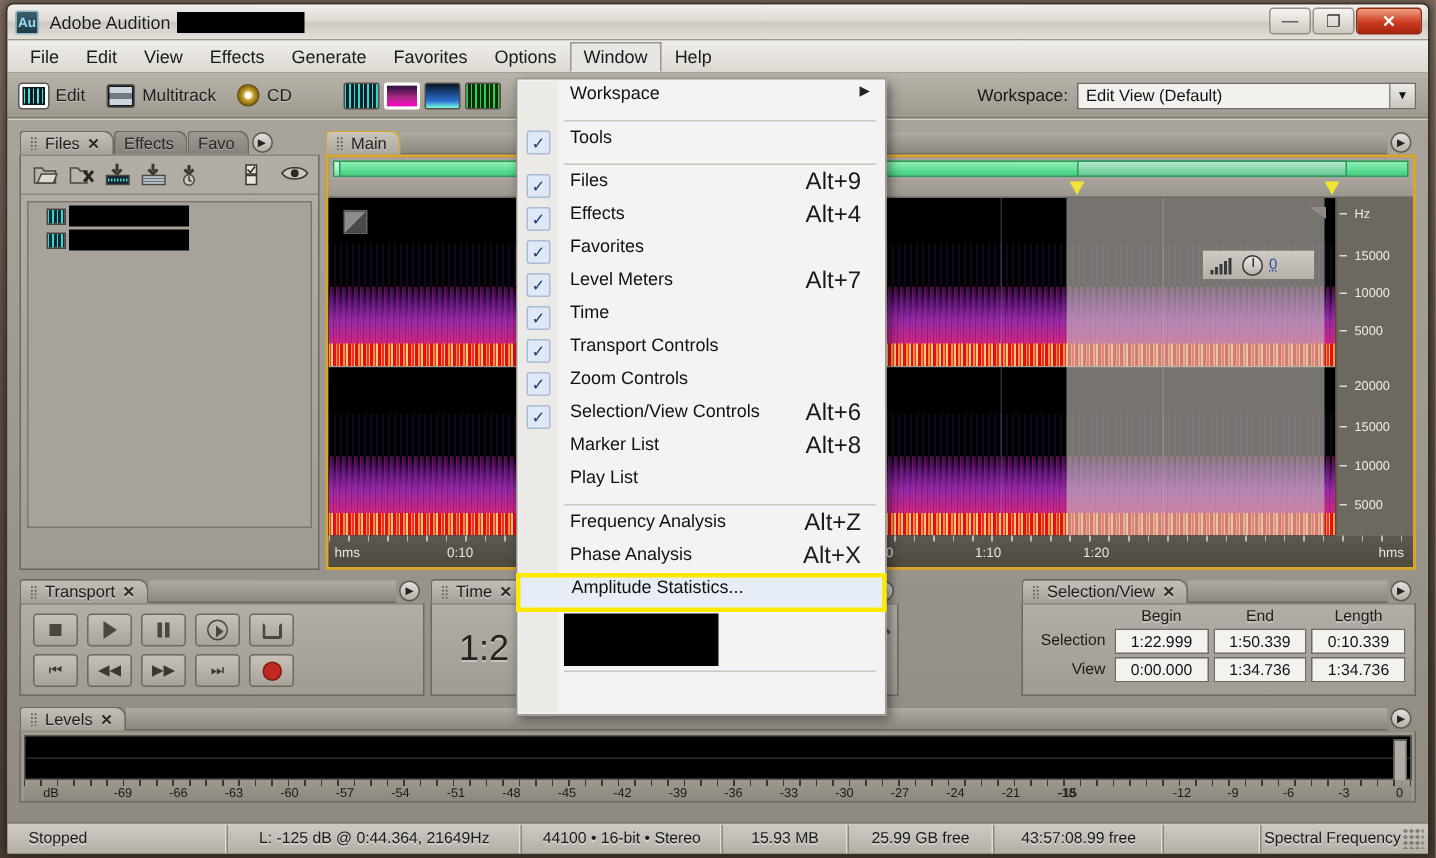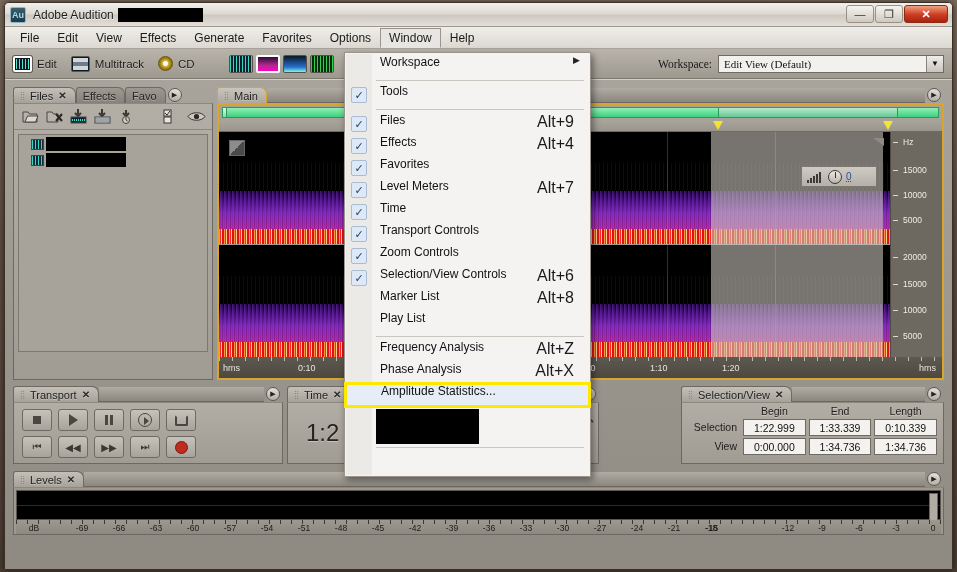--- a/index.html
+++ b/index.html
@@ -154,21 +154,21 @@
     overflow: hidden;
   }
   .vb.active { border: 2px solid #fff; }
   .vb1 { background: repeating-linear-gradient(90deg,#37d6c6 0 1px,#06222a 1px 3px); }
   .vb2 { background: linear-gradient(180deg,#2a0d3a,#b32a8c 60%,#f0c); }
   .vb3 { background: linear-gradient(180deg,#081828,#2a6fd0 70%,#7fd); }
   .vb4 { background: repeating-linear-gradient(90deg,#2bd34a 0 1px,#052a0c 1px 3px); }
   .workspace-ctl {
     margin-left: auto;
     display: flex; align-items: center; gap: 6px;
-    font-size: 11.5px; color: #171717; font-family: Liberation Serif, serif;
+    font-size: 11.5px; color: #171717;
   }
   .ws-select {
     width: 226px; height: 18px;
     background: #f2f1ee;
     border: 1px solid #6f6a63;
     display: flex; align-items: center;
     font-size: 11px; padding-left: 5px;
     color: #111;
     position: relative;
   }
@@ -903,21 +903,21 @@
         </div>
         <div class="panel-body sv-body">
           <div class="sv-grid">
             <div></div>
             <div class="sv-head">Begin</div>
             <div class="sv-head">End</div>
             <div class="sv-head">Length</div>
 
             <div class="sv-rowlab">Selection</div>
             <div class="sv-field">1:22.999</div>
-            <div class="sv-field">1:33.339</div>
+            <div class="sv-field">1:50.339</div>
             <div class="sv-field">0:10.339</div>
 
             <div class="sv-rowlab">View</div>
             <div class="sv-field">0:00.000</div>
             <div class="sv-field">1:34.736</div>
             <div class="sv-field">1:34.736</div>
           </div>
         </div>
       </div>
 
@@ -961,20 +961,31 @@
             <span class="ls-label" style="left:772px">-12</span>
             <span class="ls-label" style="left:806px">-9</span>
             <span class="ls-label" style="left:843px">-6</span>
             <span class="ls-label" style="left:880px">-3</span>
             <span class="ls-label" style="left:917px">0</span>
           </div>
         </div>
       </div>
     </div>
 
+    <div class="statusbar">
+      <div class="sb-cell" style="width:150px;justify-content:flex-start;padding-left:14px">Stopped</div>
+      <div class="sb-cell" style="width:200px">L: -125 dB @   0:44.364, 21649Hz</div>
+      <div class="sb-cell" style="width:137px">44100 • 16-bit • Stereo</div>
+      <div class="sb-cell" style="width:85px">15.93 MB</div>
+      <div class="sb-cell" style="width:99px">25.99 GB free</div>
+      <div class="sb-cell" style="width:116px">43:57:08.99 free</div>
+      <div class="sb-cell" style="width:66px"></div>
+      <div class="sb-cell" style="width:94px;border-right:none;box-shadow:none">Spectral Frequency</div>
+      <div class="sb-grip"></div>
+    </div>
 
     <div class="dropdown">
       <div class="dd-checkcol"></div>
 
       <div class="dd-item">
         <span>Workspace</span>
         <span class="dd-arrow">▶</span>
       </div>
       <div class="dd-sep"></div>
 

